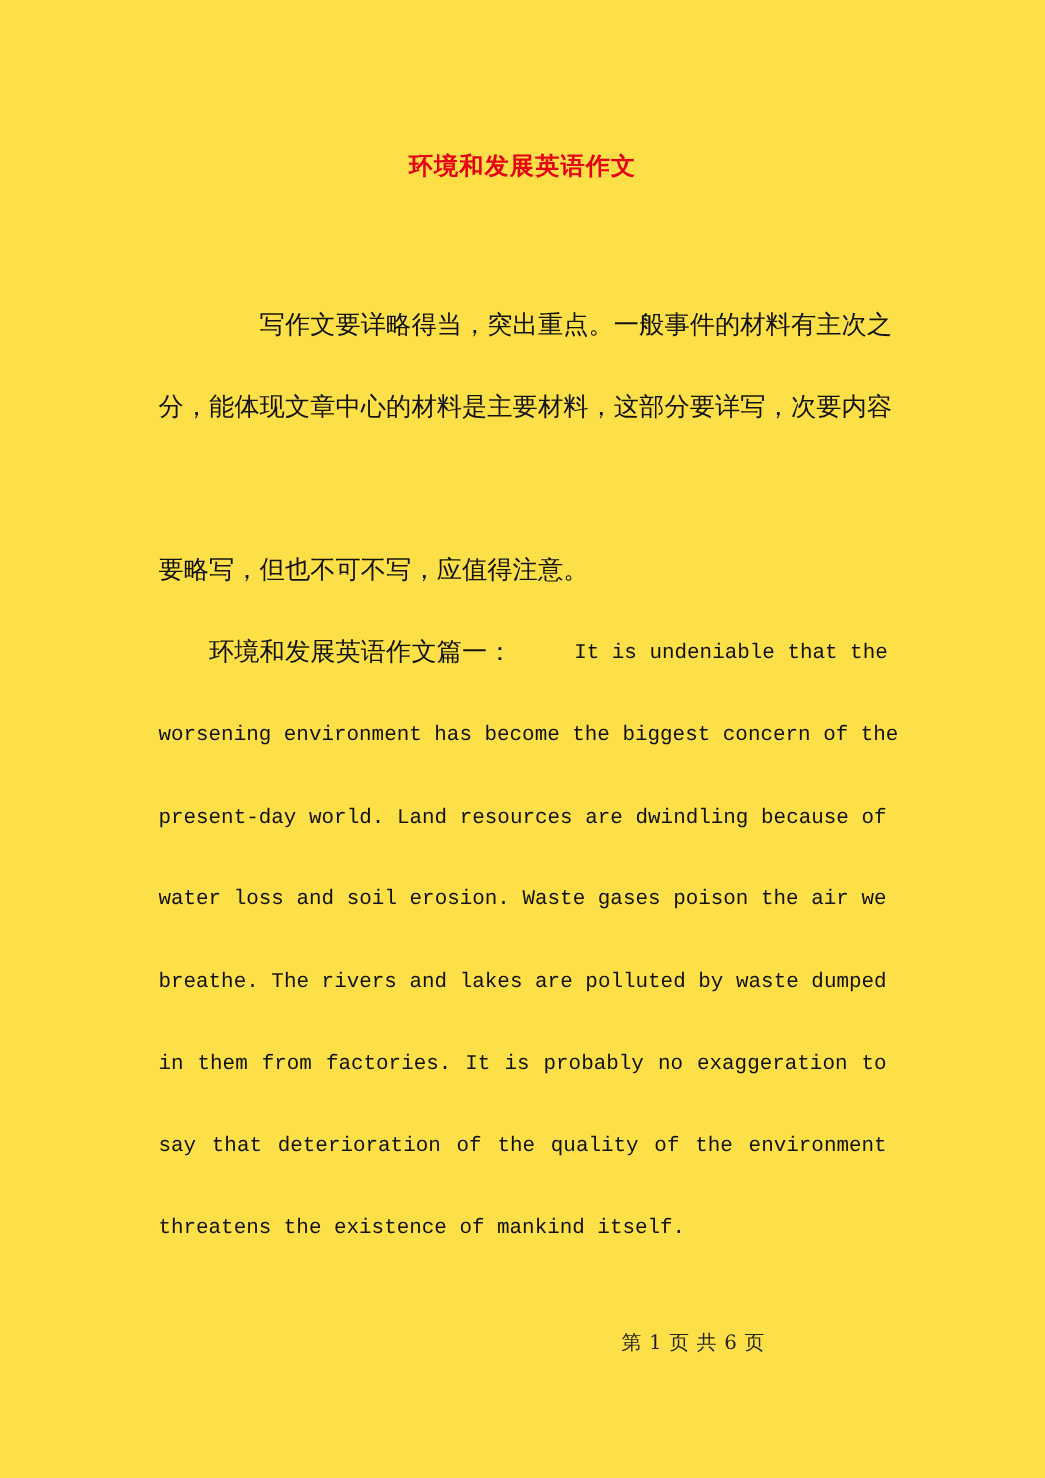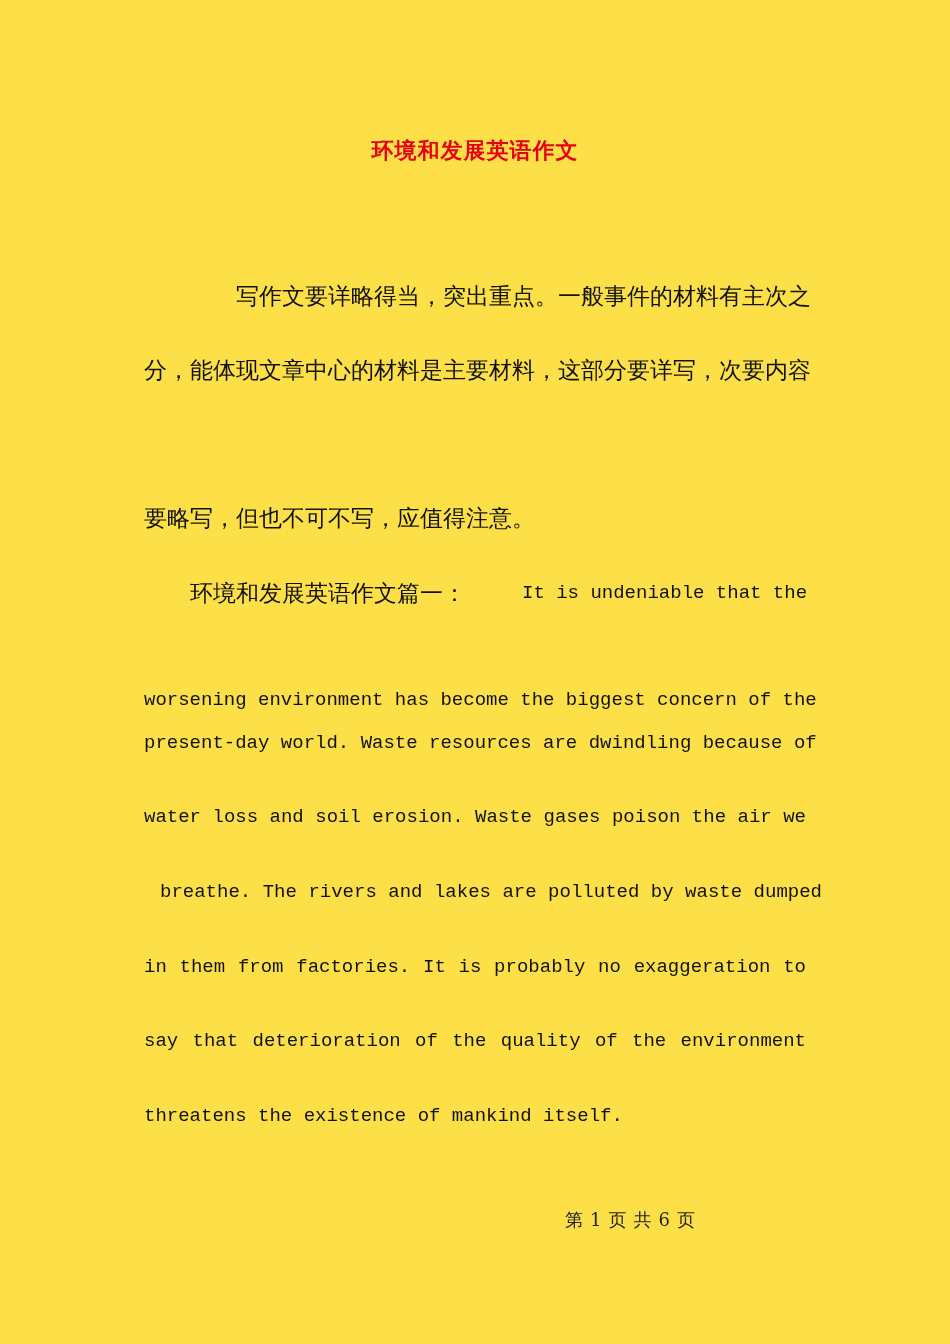--- a/index.html
+++ b/index.html
@@ -26,24 +26,24 @@
 <div class="page">
 
   <div class="title">环境和发展英语作文</div>
 
   <div class="line" style="top:281px; left:236px; width:570px; text-align:justify; text-align-last:justify;">写作文要详略得当，突出重点。一般事件的材料有主次之</div>
   <div class="line justify" style="top:355px;">分，能体现文章中心的材料是主要材料，这部分要详写，次要内容</div>
   <div class="line" style="top:503px;">要略写，但也不可不写，应值得注意。</div>
 
   <div class="line" style="top:578px; left:190px; width:280px;">环境和发展英语作文篇一：</div>
   <div class="line mono justify" style="top:578px; left:522px; width:284px;">It is undeniable that the</div>
-  <div class="line mono justify" style="top:653px;margin-top:32px;">worsening environment has become the biggest concern of the</div>
-  <div class="line mono justify" style="top:728px;">present-day world. Waste resources are dwindling because of</div>
+  <div class="line mono justify" style="top:653px;">worsening environment has become the biggest concern of the</div>
+  <div class="line mono justify" style="top:728px;">present-day world. Land resources are dwindling because of</div>
   <div class="line mono justify" style="top:802px;">water loss and soil erosion. Waste gases poison the air we</div>
-  <div class="line mono justify" style="top:877px;margin-left:16px;">breathe. The rivers and lakes are polluted by waste dumped</div>
+  <div class="line mono justify" style="top:877px;">breathe. The rivers and lakes are polluted by waste dumped</div>
   <div class="line mono justify" style="top:952px;">in them from factories. It is probably no exaggeration to</div>
   <div class="line mono justify" style="top:1026px;">say that deterioration of the quality of the environment</div>
   <div class="line mono" style="top:1101px;">threatens the existence of mankind itself.</div>
 
   <div class="footer-wrap">
     <span>第</span><span>1</span><span>页</span><span>共</span><span>6</span><span>页</span>
   </div>
 
 </div>
 

